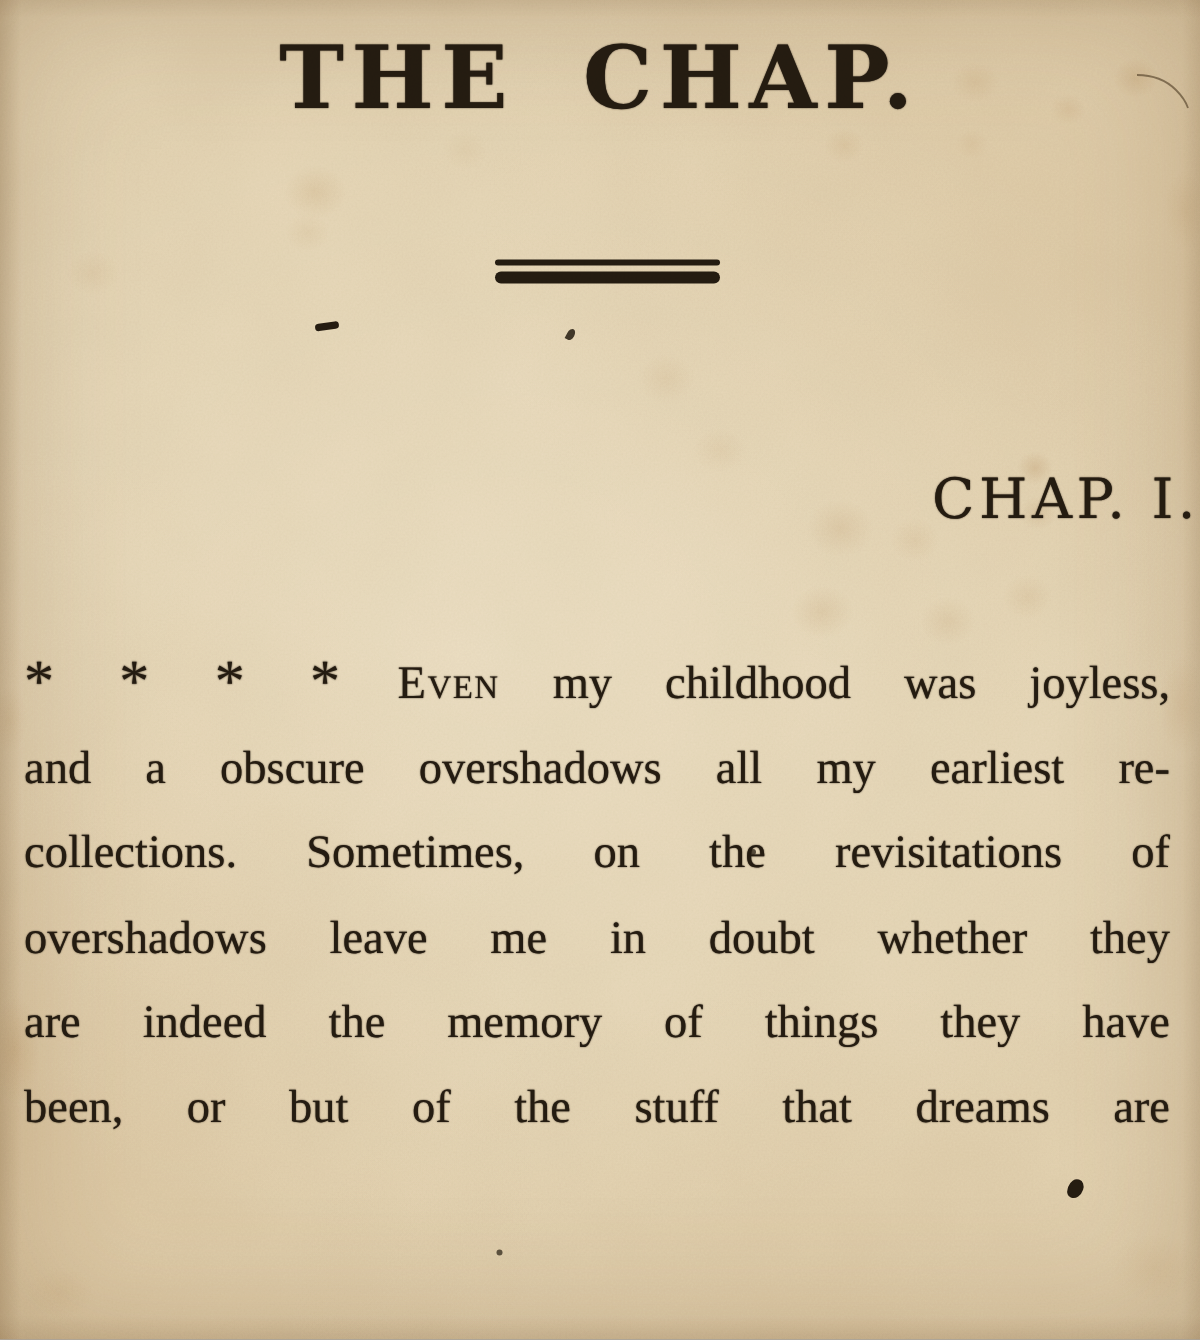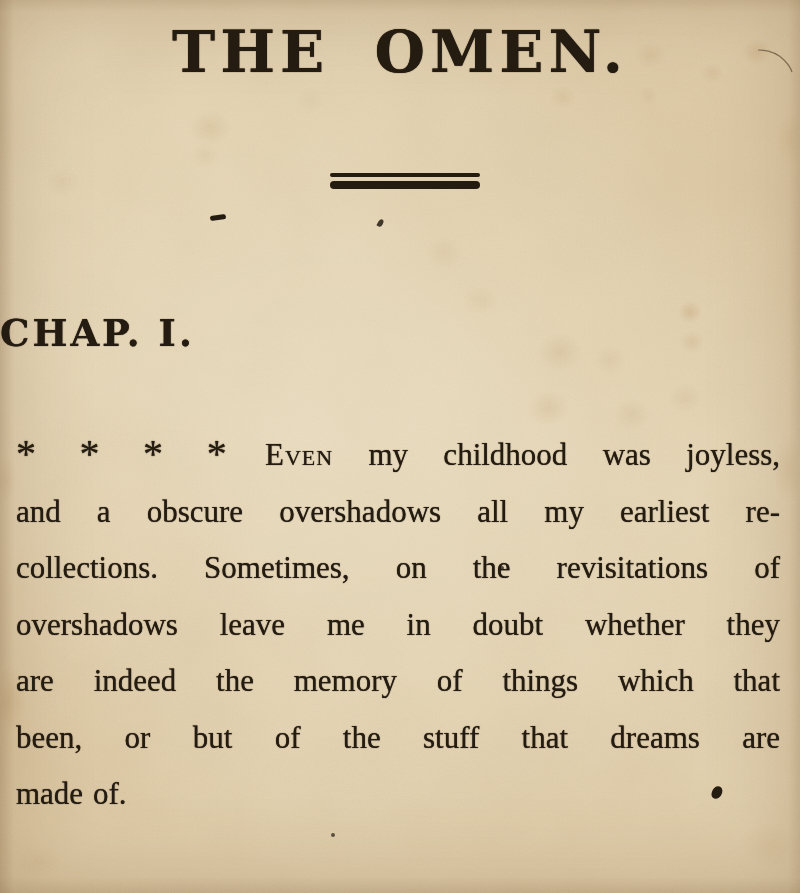--- a/index.html
+++ b/index.html
@@ -60,22 +60,22 @@
     text-align:center;
     font-size:58px;font-weight:bold;line-height:68px;
     letter-spacing:5px;word-spacing:20px;
     text-shadow:0 0 1px currentColor;
   }
   .rule{position:absolute;top:173px;left:330px;width:150px;}
   .rule-thin{height:4px;background:var(--ink,#251c11);border-radius:2px;}
   .rule-thick{height:8px;background:var(--ink,#251c11);margin-top:4px;border-radius:4px;}
   .chapter{
     position:absolute;top:310px;left:0;width:100%;margin:0;
-    text-align:left;
-    font-size:37px;font-weight:bold;line-height:46px;
+    text-align:right;
+    font-size:37px;font-weight:normal;line-height:46px;
     letter-spacing:3px;
     text-shadow:0 0 1px currentColor;
   }
   .bodytext{position:absolute;top:426px;left:16px;right:20px;font-family:Liberation Serif, serif;}
   .line{
     font-size:31px;line-height:56.5px;
     text-align:justify;text-align-last:justify;
     word-spacing:2px;
     text-shadow:0 0 1px currentColor;
   }
@@ -93,44 +93,43 @@
   .grain{position:absolute;inset:0;mix-blend-mode:multiply;opacity:.5;pointer-events:none;}
 </style>
 </head>
 <body>
 
 <div class="page">
 
   <div class="mottle"></div>
   <div class="foxing"></div>
 
-  <h1 class="title">THE OMEN.</h1>
+  <h1 class="title">THE CHAP.</h1>
 
   <div class="rule">
     <div class="rule-thin"></div>
     <div class="rule-thick"></div>
   </div>
 
   <div class="speck speck-dash"></div>
   <div class="speck speck-comma"></div>
 
   <h2 class="chapter">CHAP. I.</h2>
 
   <div class="bodytext">
     <div class="line">
       <span class="stars">* * * *</span>
       <span class="smallcaps">Even</span>
       <span>my childhood was joyless,</span>
     </div>
     <div class="line">and a obscure overshadows all my earliest re-</div>
     <div class="line">collections.  Sometimes, on the revisitations of</div>
     <div class="line">overshadows leave me in doubt whether they</div>
-    <div class="line">are indeed the memory of things which that</div>
+    <div class="line">are indeed the memory of things they have</div>
     <div class="line">been, or but of the stuff that dreams are</div>
-    <div class="line last">made of.</div>
   </div>
 
   <div class="speck speck-blot"></div>
   <div class="speck speck-dot"></div>
   <div class="speck speck-dot2"></div>
 
   <svg class="fiber" width="800" height="893">
     <path d="M 758 50 q 16 0 26 10 q 6 6 8 12" fill="none" stroke="#5f4d33" stroke-width="1.2" opacity=".7"></path>
   </svg>
 

